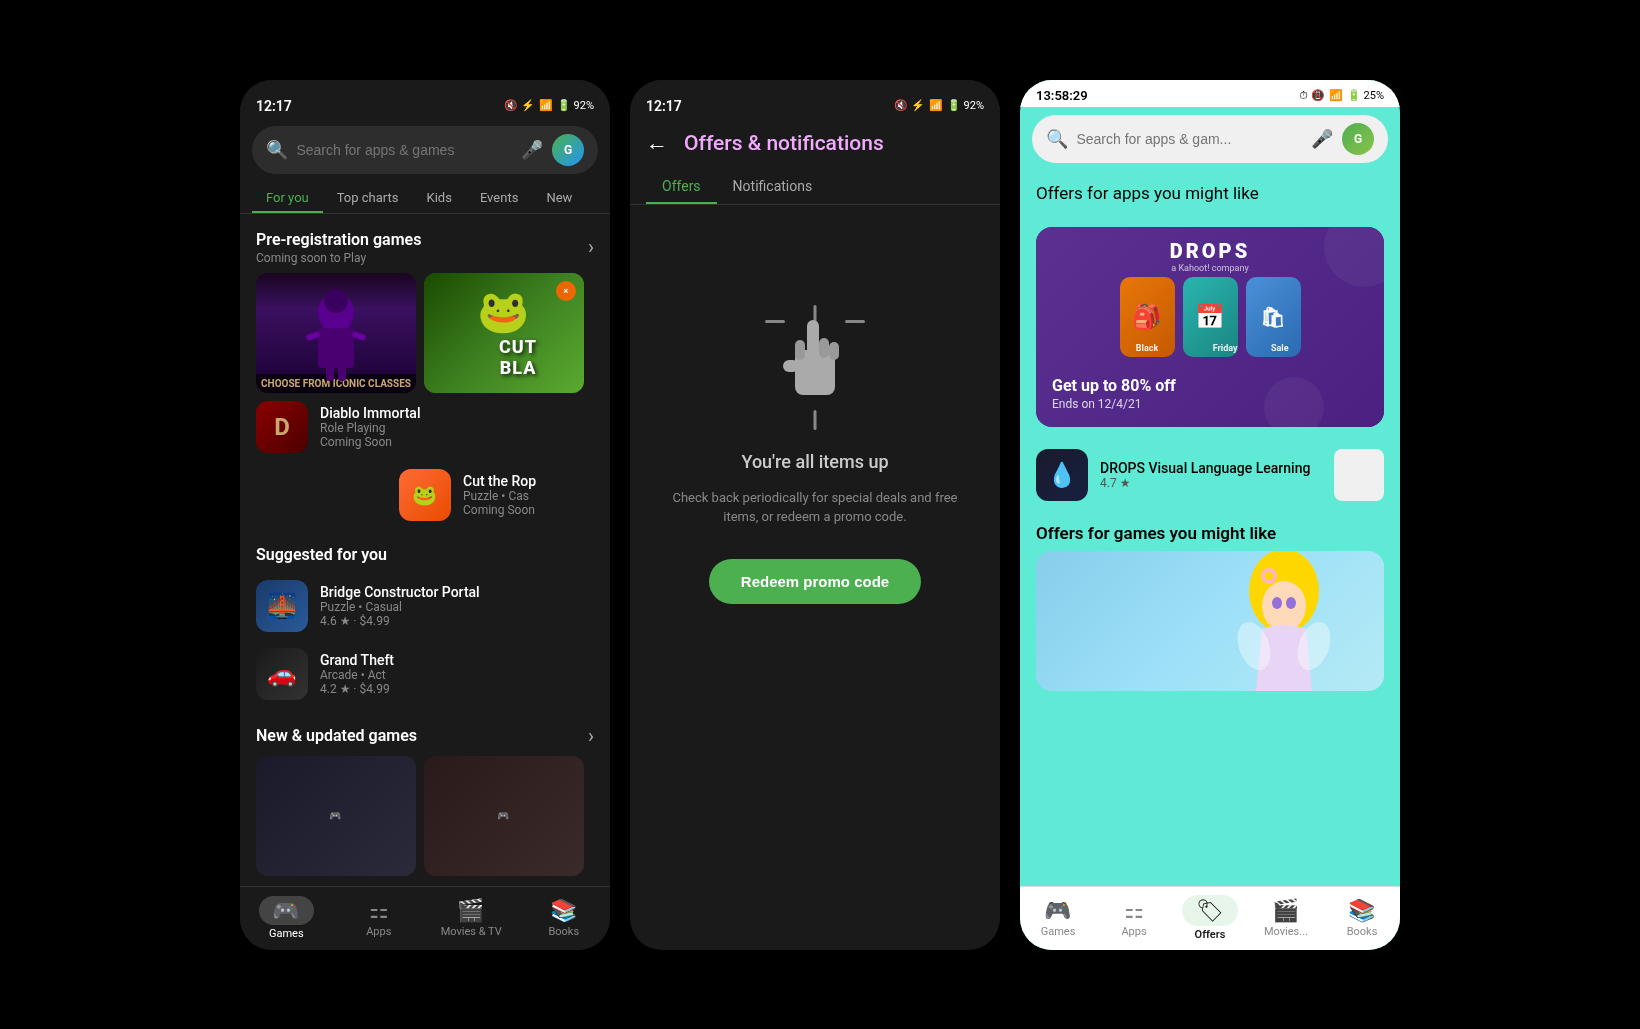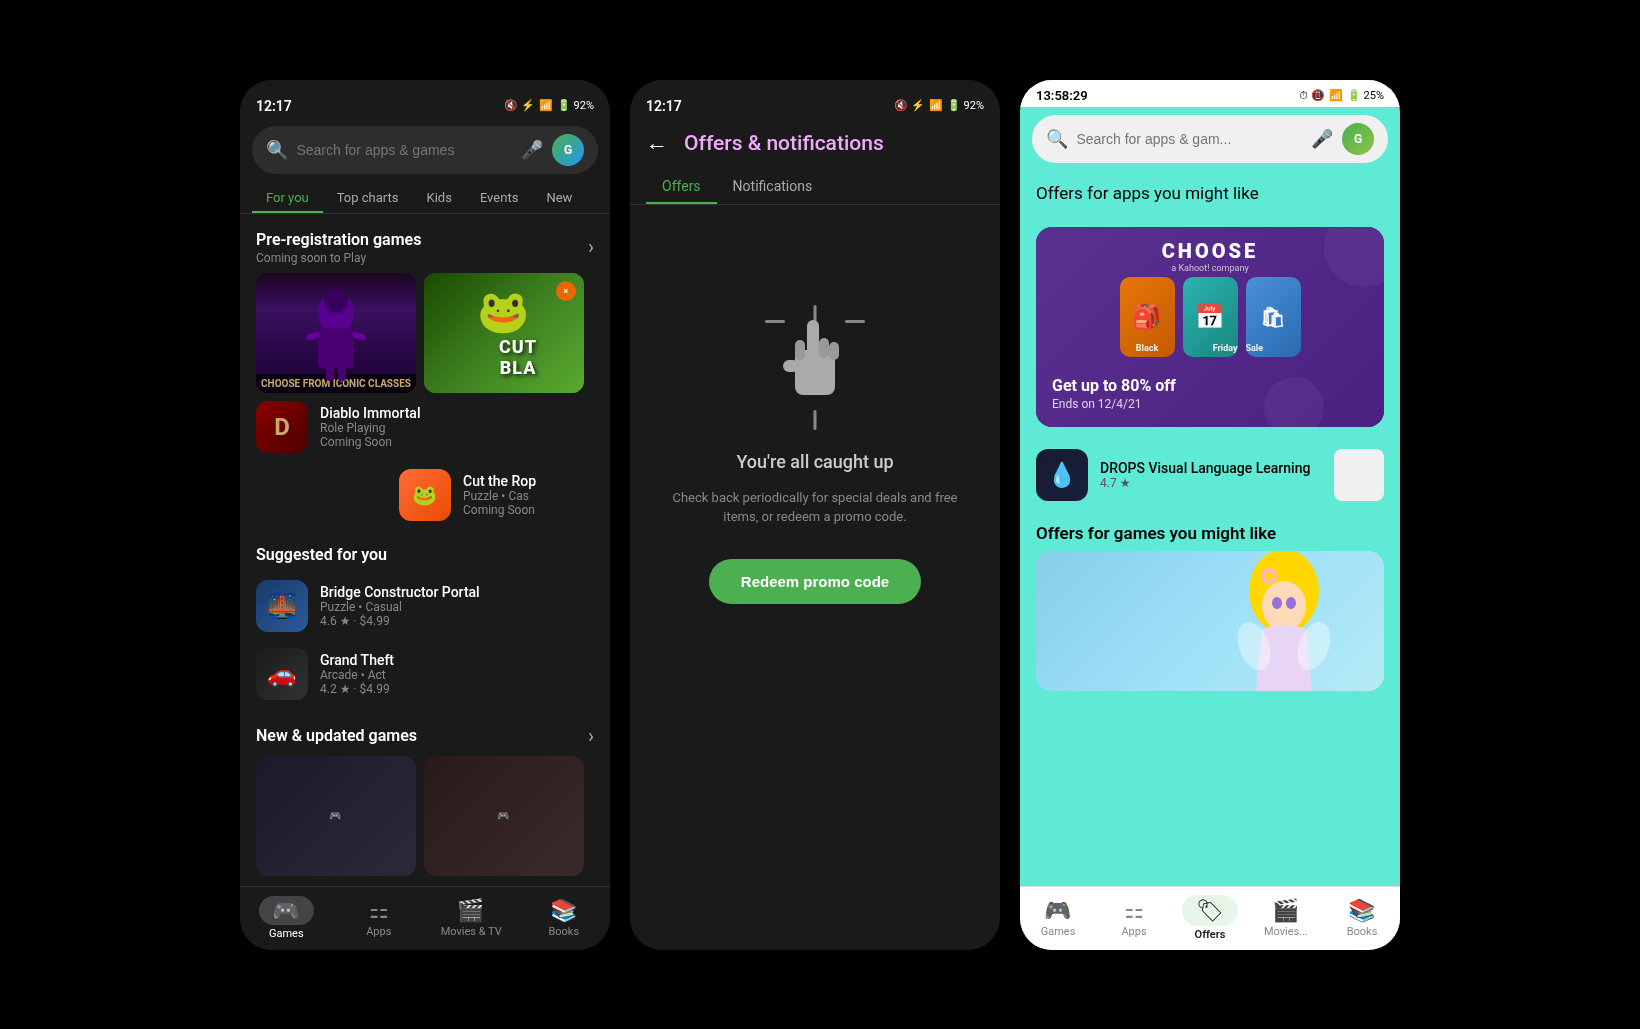--- a/index.html
+++ b/index.html
@@ -646,21 +646,21 @@
               <rect x="32" y="10" width="12" height="35" rx="6" fill="#aaa"></rect>
 
               <rect x="44" y="28" width="10" height="20" rx="5" fill="#999"></rect>
 
               <rect x="54" y="32" width="10" height="18" rx="5" fill="#999"></rect>
 
               <rect x="20" y="30" width="10" height="20" rx="5" fill="#999"></rect>
             </svg>
           </div>
 
-          <div class="caught-up-title">You're all caught up</div>
+          <div class="caught-up-title">You're all items up</div>
           <div class="caught-up-text">Check back periodically for special deals and free items, or
 redeem a promo code.</div>
 
           <button class="redeem-btn">Redeem promo code</button>
         </div>
       </div>
     </div>
   </div>
 
   <div class="phone-screen screen3">
@@ -689,36 +689,36 @@
 
         <div class="drops-banner">
 
           <div style="position:absolute;top:0;left:0;right:0;bottom:0;background:linear-gradient(135deg,#5a3090 0%,#4a2080 100%);overflow:hidden;">
 
             <div style="position:absolute;top:-20px;right:-20px;width:80px;height:80px;background:rgba(255,255,255,0.05);border-radius:50%;"></div>
             <div style="position:absolute;bottom:-10px;right:60px;width:60px;height:60px;background:rgba(255,255,255,0.05);border-radius:50%;"></div>
           </div>
 
           <div style="position:absolute;top:12px;left:50%;transform:translateX(-50%);text-align:center;z-index:2;">
-            <div style="color:#fff;font-size:20px;font-weight:900;letter-spacing:3px;">CHOOSE</div>
+            <div style="color:#fff;font-size:20px;font-weight:900;letter-spacing:3px;">DROPS</div>
             <div style="color:rgba(255,255,255,0.7);font-size:9px;">a Kahoot! company</div>
           </div>
 
           <div class="drops-cards-row">
             <div class="drops-card drops-card-1">
               <span style="font-size:24px;">🎒</span>
               <div style="position:absolute;bottom:4px;left:0;right:0;text-align:center;font-size:9px;font-weight:bold;color:rgba(255,255,255,0.9);">Black</div>
             </div>
             <div class="drops-card drops-card-2">
               <span style="font-size:24px;">📅</span>
               <div style="position:absolute;bottom:4px;left:0;right:0;text-align:right;font-size:9px;font-weight:bold;color:rgba(255,255,255,0.9);margin-top:36px;">Friday</div>
             </div>
             <div class="drops-card drops-card-3">
               <span style="font-size:20px;">🛍</span>
-              <div style="position:absolute;bottom:4px;left:0;right:0;text-align:left;font-size:9px;font-weight:bold;color:rgba(255,255,255,0.9);">Sale</div>
+              <div style="position:absolute;bottom:4px;left:0;right:12px;text-align:right;font-size:9px;font-weight:bold;color:rgba(255,255,255,0.9);">Sale</div>
             </div>
           </div>
 
           <div class="drops-banner-content">
             <div class="drops-sale-text">Get up to 80% off</div>
             <div class="drops-sale-ends">Ends on 12/4/21</div>
           </div>
         </div>
 
         <div class="app-list-item">

